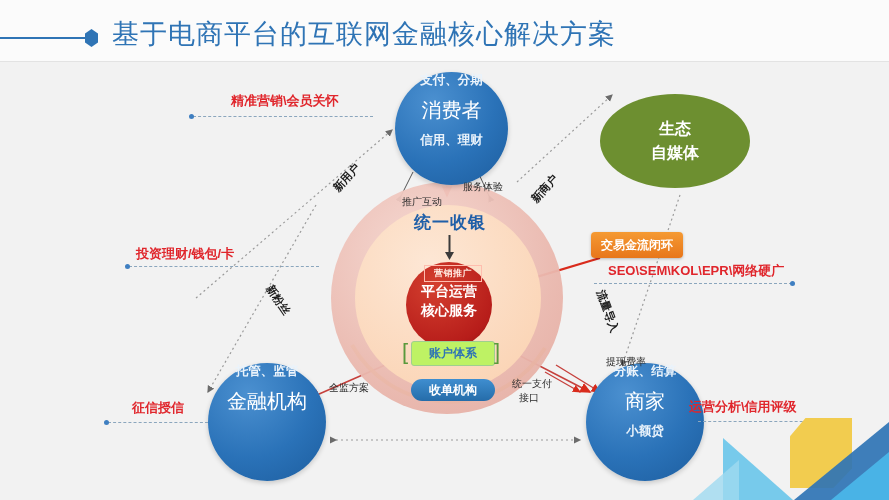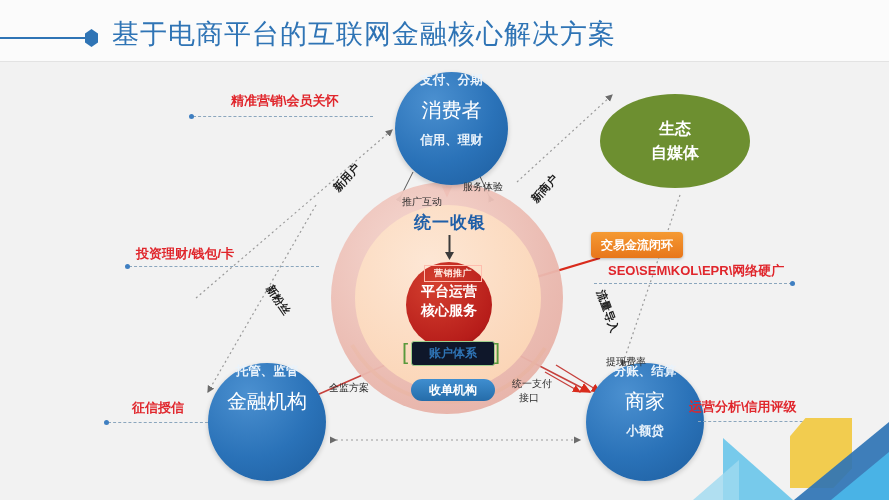--- a/index.html
+++ b/index.html
@@ -34,21 +34,21 @@
   .ring-core{left:406px;top:262px;width:86px;height:86px;background:radial-gradient(circle at 35% 28%, #d4402f 0%, #b71d1a 72%, #8e100f 100%);}
 
   .ring-title{position:absolute;left:392px;top:211px;width:116px;text-align:center;font-size:17px;font-weight:bold;color:#1f5fa8;letter-spacing:1px;}
   .down-arrow{position:absolute;left:444px;top:235px;width:11px;height:26px;}
   .core-badge{position:absolute;left:424px;top:265px;width:56px;text-align:center;font-size:9px;color:#ffe8df;
      border:1px solid #ffbdae;padding:1px 0;letter-spacing:.5px;font-weight:bold;}
   .core-l1{position:absolute;left:406px;top:283px;width:86px;text-align:center;font-size:14px;font-weight:bold;color:#ffffff;}
   .core-l2{position:absolute;left:406px;top:302px;width:86px;text-align:center;font-size:14px;font-weight:bold;color:#ffffff;}
 
   .acct-box{position:absolute;left:411px;top:341px;width:82px;height:23px;border:1px solid #9fcf8e;border-radius:3px;
-     background:#0f172a;display:flex;align-items:center;justify-content:center;font-size:12px;font-weight:bold;color:#2f74b5;}
+     background:#bef264;display:flex;align-items:center;justify-content:center;font-size:12px;font-weight:bold;color:#2f74b5;}
   .acct-brk{position:absolute;top:340px;font-size:22px;color:#5a9a3c;line-height:24px;}
   .acct-brk.l{left:402px;}
   .acct-brk.r{left:494px;}
 
   .pill{position:absolute;left:411px;top:379px;width:84px;height:22px;border-radius:11px;
      background:linear-gradient(180deg,#3f8ed0,#256ca9);display:flex;align-items:center;justify-content:center;
      font-size:12px;font-weight:bold;color:#fff;}
 
   
   .node{position:absolute;border-radius:50%;color:#fff;text-align:center;

